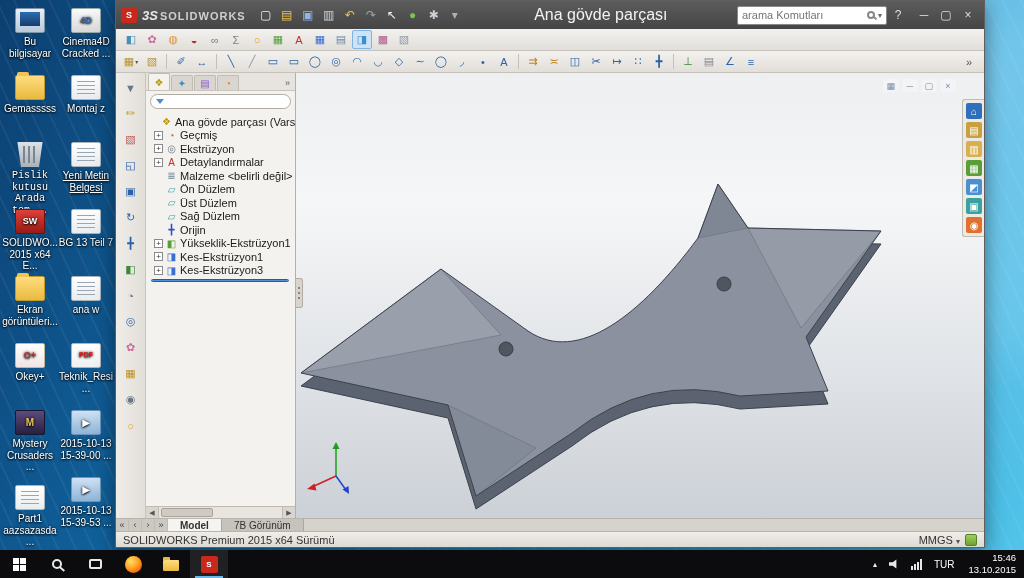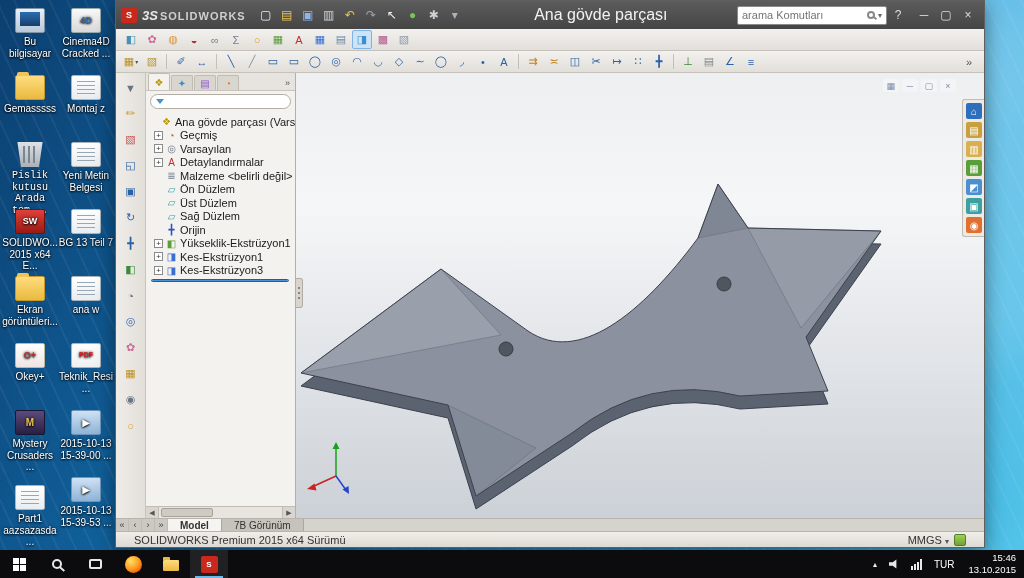--- a/index.html
+++ b/index.html
@@ -93,21 +93,21 @@
 .task-pane{position:absolute;top:26px;right:0;width:22px;display:flex;flex-direction:column;gap:3px;padding:3px;background:rgba(236,233,228,.92);border:1px solid #c0bcb4;border-right:none;border-radius:3px 0 0 3px}
 .tpbtn{width:16px;height:16px;font-size:10px;color:#fff;border-radius:2px;display:flex;align-items:center;justify-content:center}
 .splitter-handle{position:absolute;left:0;top:205px;width:7px;height:30px;background:#d8d4cf;border:1px solid #b0aca4;border-left:none;border-radius:0 3px 3px 0}
 .splitter-handle::after{content:"";position:absolute;left:2px;top:8px;width:2px;height:2px;background:#8a867f;box-shadow:0 5px 0 #8a867f,0 10px 0 #8a867f}
 
 .doc-tabs{height:13px;background:#d6d2cc;border-top:1px solid #b8b4ad;display:flex;align-items:stretch;font-size:10px;flex:none}
 .nav-arrows{display:flex}
 .nav-btn{width:13px;display:flex;align-items:center;justify-content:center;font-size:9px;color:#444;border-right:1px solid #c0bcb4;background:#ccc8c2}
 .dtab{padding:0 12px;display:flex;align-items:center;background:#c6c2bc;border-right:1px solid #aaa6a0;color:#333}
 .dtab.active{background:#f6f4f1;font-weight:bold}
-.statusbar{height:16px;background:linear-gradient(#f1eeea,#ddd9d3);border-top:1px solid #b8b4ad;display:flex;align-items:center;font-size:11px;color:#333;padding:0 18px;flex:none}
+.statusbar{height:16px;background:linear-gradient(#f1eeea,#ddd9d3);border-top:1px solid #b8b4ad;display:flex;align-items:center;font-size:11px;color:#333;padding:0 7px;flex:none}
 .sb-right{margin-left:auto;display:flex;align-items:center;gap:5px}
 .caret{font-size:8px;color:#555}
 .sb-tag{width:12px;height:12px;background:linear-gradient(#9ed05c,#6fa232);border:1px solid #548024;border-radius:2px}
 
 #taskbar{position:absolute;left:0;bottom:0;width:1024px;height:28px;background:#0c0c0e;display:flex;align-items:stretch;color:#fff;z-index:5}
 #tb-apps{display:flex;align-items:stretch}
 .tb-btn{width:38px;display:flex;align-items:center;justify-content:center;position:relative}
 .tb-btn.active{background:rgba(255,255,255,.09)}
 .tb-btn.active::after{content:"";position:absolute;bottom:0;left:5px;right:5px;height:2px;background:#6cb8e8}
 .shape{display:block}
@@ -169,21 +169,21 @@
         <div class="dlabel">Part1 aazsazasda...</div>
       </div>
       <div class="dsk" style="left: 58px; top: 8px;">
         <div class="tile t-c4d"></div>
         <div class="dlabel">Cinema4D Cracked ...</div>
       </div>
       <div class="dsk" style="left: 58px; top: 75px;">
         <div class="tile t-doc"></div>
         <div class="dlabel">Montaj z</div>
       </div>
-      <div class="dsk" style="left: 58px; top: 142px;">
+      <div class="dsk" style="left: 58px; top: 142px; text-decoration: underline;">
         <div class="tile t-doc"></div>
         <div class="dlabel">Yeni Metin Belgesi</div>
       </div>
       <div class="dsk" style="left: 58px; top: 209px;">
         <div class="tile t-doc"></div>
         <div class="dlabel">BG 13 Teil 7</div>
       </div>
       <div class="dsk" style="left: 58px; top: 276px;">
         <div class="tile t-doc"></div>
         <div class="dlabel">ana w</div>
@@ -325,21 +325,21 @@
               <div class="tlabel">Ana gövde parçası (Varsayılan&lt;</div>
             </div>
             <div class="trow child">
               <div class="expand">+</div>
               <div class="ticon" style="color: rgb(160, 120, 64);">◔</div>
               <div class="tlabel">Geçmiş</div>
             </div>
             <div class="trow child">
               <div class="expand">+</div>
               <div class="ticon" style="color: rgb(112, 122, 136);">◎</div>
-              <div class="tlabel">Varsayılan</div>
+              <div class="tlabel">Ekstrüzyon</div>
             </div>
             <div class="trow child">
               <div class="expand">+</div>
               <div class="ticon" style="color: rgb(192, 48, 48);">A</div>
               <div class="tlabel">Detaylandırmalar</div>
             </div>
             <div class="trow child">
               <div class="spacer"></div>
               <div class="ticon" style="color: rgb(112, 128, 144);">≣</div>
               <div class="tlabel">Malzeme &lt;belirli değil&gt;</div>

